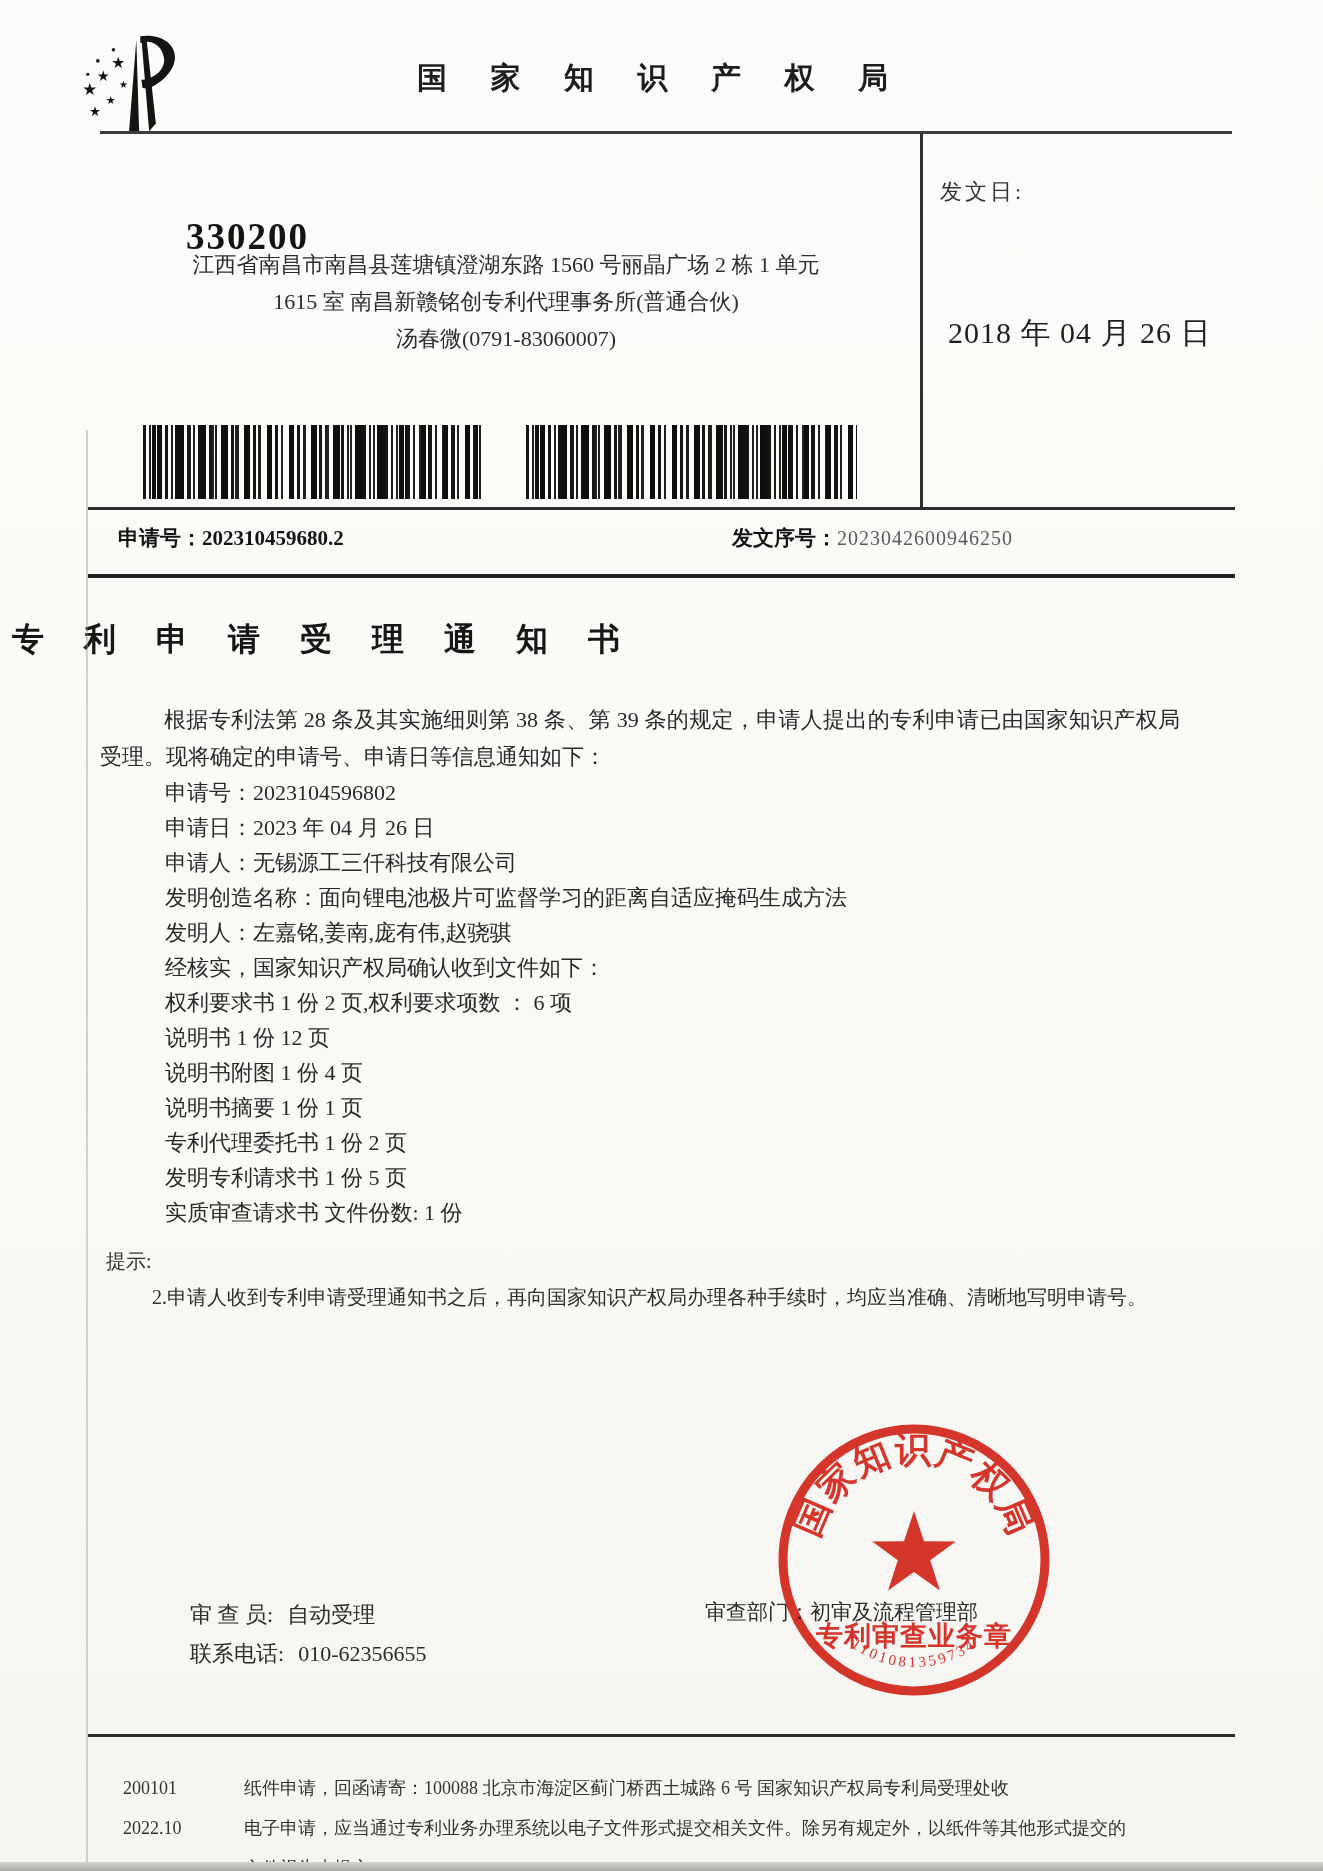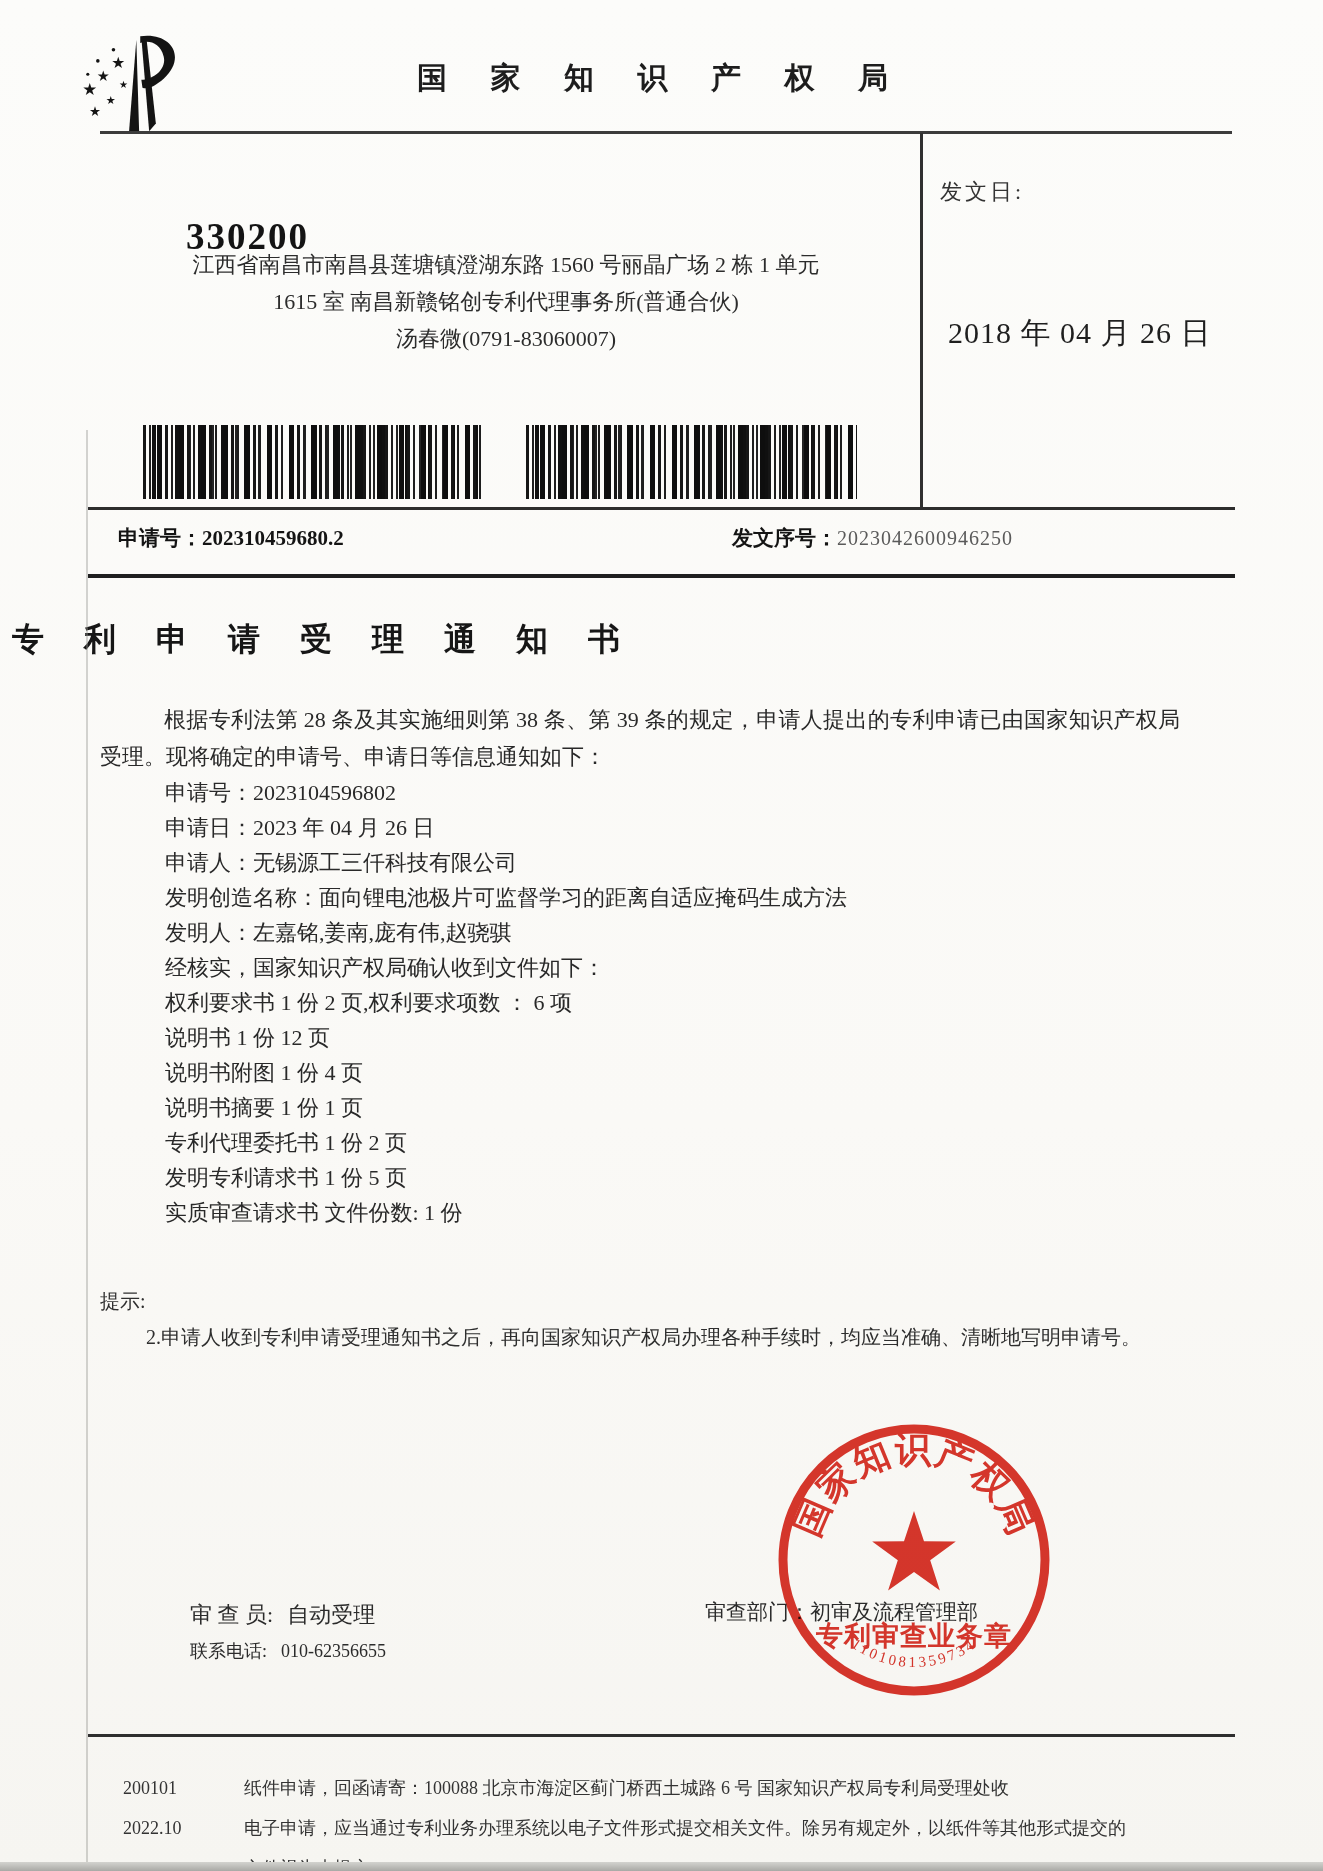--- a/index.html
+++ b/index.html
@@ -48,27 +48,27 @@
   
   .notice-title { left:12px; right:0; top:618px; text-align:left; font-size:32px; font-weight:bold;
                   letter-spacing:16px; color:#161616; }
 
   
   .body-block { left:100px; top:701px; width:1080px; white-space:normal; }
   .intro { font-size:22px; line-height:37px; text-indent:64px; text-align:justify; color:#292929; }
   .detail { font-size:22px; line-height:35px; padding-left:65px; white-space:nowrap; color:#292929; }
 
   
-  .tips-block { left:100px; top:1243px; width:1125px; white-space:normal;margin-top:40px; }
+  .tips-block { left:106px; top:1243px; width:1125px; white-space:normal; }
   .tips-heading { font-size:20px; line-height:36px; color:#2e2e2e; }
   .tip { font-size:20px; line-height:36px; text-indent:46px; text-align:justify; color:#2e2e2e; }
 
   
   .examiner-row { left:190px; top:1600px; font-size:22px; color:#2b2b2b; }
-  .phone-row { left:190px; top:1639px; font-size:18px; color:#2b2b2b; }
+  .phone-row { left:190px; top:1639px; font-size:22px; color:#2b2b2b; }
   .gap { display:inline-block; width:14px; }
   .dept-row { left:705px; top:1598px; font-size:21px; color:#2b2b2b; }
 
   
   .seal { position:absolute; left:777px; top:1423px; width:274px; height:274px;
           mix-blend-mode:multiply; opacity:.93; }
 
   
   .hr-footer { left:88px; top:1734px; width:1147px; height:3px; background:#2e2e2e; }
   .footer-codes { left:123px; top:1768px; font-size:18px; line-height:40px; color:#333; }

